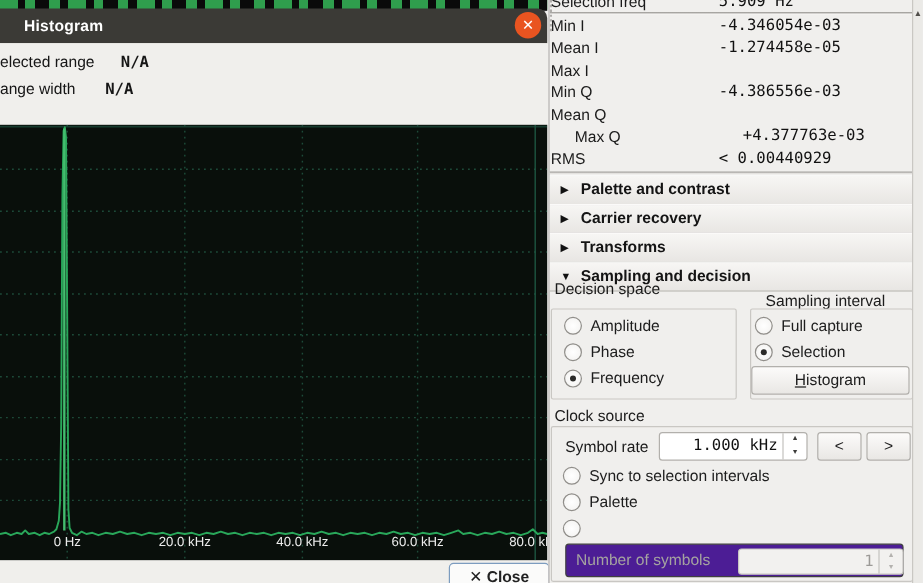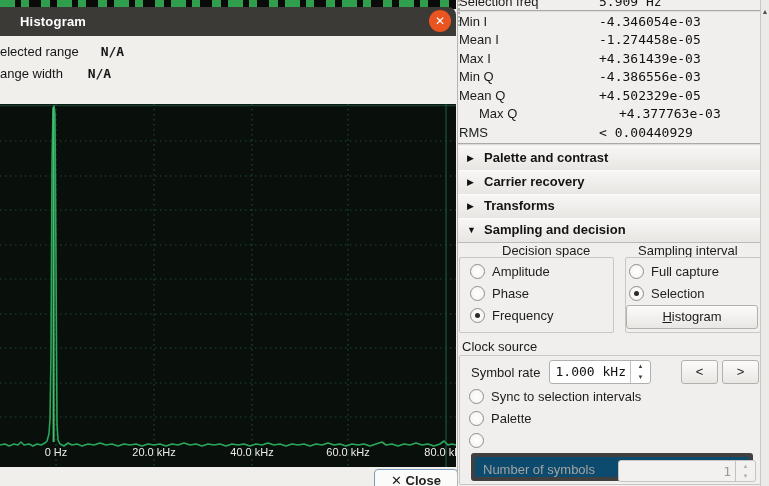--- a/index.html
+++ b/index.html
@@ -45,21 +45,21 @@
   .radio.checked::after{content:"";position:absolute;left:4px;top:4px;width:5px;height:5px;border-radius:50%;background:#2b2b29;}
   .radio-row .rlbl{vertical-align:middle;color:#1d1d1d;}
   .btn{position:absolute;background:linear-gradient(#fcfbfa,#e9e7e4);border:1px solid #b2b0ac;border-radius:3px;
     text-align:center;color:#1c1c1c;}
   #histogram-button{line-height:22px;}
   .spinbox{position:absolute;background:#ffffff;border:1px solid #b2b0ac;border-radius:3px;box-sizing:border-box;}
   .spinbox .sval{position:absolute;right:24px;top:0;line-height:22px;font-family:"DejaVu Sans Mono","Liberation Mono",monospace;color:#111;}
   .spinner{position:absolute;right:0;top:0;width:19px;height:100%;border-left:1px solid #c4c2be;}
   .spinner .up,.spinner .dn{position:absolute;left:0;width:100%;height:50%;font-size:6px;text-align:center;color:#3c3c3a;line-height:11px;}
   .spinner .up{top:0;} .spinner .dn{bottom:0;}
-  #num-symbols{left:13px;top:453px;width:282px;height:28px;border:4px solid #404040;border-radius:3px;background:#0c4a6e;box-sizing:border-box;}
+  #num-symbols{left:13px;top:453px;width:282px;height:28px;border:1px solid #404040;border-radius:3px;background:#4c1d95;box-sizing:border-box;}
   #num-symbols .nlbl{position:absolute;left:8px;top:5px;color:#a5a3a0;}
   #num-symbols .spinbox{left:143px;top:3px;width:138px;height:22px;background:#f2f1ef;border-color:#c7c5c1;}
   #num-symbols .sval{color:#9c9a97;}
   #num-symbols .spinner .up,#num-symbols .spinner .dn{color:#b4b2af;}
   #splitter-handle{left:2px;top:253px;width:3px;height:26px;border-left:2px dotted #aeaca9;}
   
   #scroll-strip{left:760px;top:0;width:9px;height:486px;background:#ebeae7;border-left:1px solid #c9c7c3;}
   #scroll-arrow{position:absolute;left:0px;top:8px;width:8px;height:8px;font-size:7px;line-height:8px;color:#504e4a;text-align:center;}
 </style>
 </head>
@@ -146,29 +146,27 @@
   <div class="meas-row" style="top:13px;">
     <span class="lbl">Min I</span>
     <span class="val">-4.346054e-03</span>
   </div>
   <div class="meas-row" style="top:31px;">
     <span class="lbl">Mean I</span>
     <span class="val">-1.274458e-05</span>
   </div>
   <div class="meas-row" style="top:50px;">
     <span class="lbl">Max I</span>
-    <span class="val">+4.361439e-03</span>
   </div>
   <div class="meas-row" style="top:68px;">
     <span class="lbl">Min Q</span>
     <span class="val">-4.386556e-03</span>
   </div>
   <div class="meas-row" style="top:87px;">
     <span class="lbl">Mean Q</span>
-    <span class="val">+4.502329e-05</span>
   </div>
   <div class="meas-row" style="top:105px;margin-left:20px;">
     <span class="lbl">Max Q</span>
     <span class="val">+4.377763e-03</span>
   </div>
   <div class="meas-row" style="top:124px;">
     <span class="lbl">RMS</span>
     <span class="val">&lt; 0.00440929</span>
   </div>
   <div class="sep" style="top:143px;"></div>
@@ -185,21 +183,21 @@
     <span class="tri">▶</span>
     <span class="txt">Transforms</span>
   </div>
   <div class="sec-header" style="top:218px;">
     <span class="tri">▼</span>
     <span class="txt">Sampling and decision</span>
   </div>
 
   <div id="splitter-handle"></div>
 
-  <span class="grp-label" style="left:4px;top:243px;margin-left:40px;">Decision space</span>
+  <span class="grp-label" style="left:4px;top:233px;">Decision space</span>
   <span class="grp-label" style="left:180px;top:243px;">Sampling interval</span>
 
   <div class="grp-box" style="left:1px;top:257px;width:153px;height:74px;"></div>
   <div class="grp-box" style="left:167px;top:257px;width:134px;height:74px;"></div>
 
   <div class="radio-row" style="left:12px;top:263px;">
     <span class="radio"></span><span class="rlbl">Amplitude</span>
   </div>
   <div class="radio-row" style="left:12px;top:285px;">
     <span class="radio"></span><span class="rlbl">Phase</span>
@@ -215,21 +213,21 @@
     <span class="radio checked"></span><span class="rlbl">Selection</span>
   </div>
   <div class="btn" id="histogram-button" style="left:168px;top:305px;width:132px;height:24px;box-sizing:border-box;">
     <span style="text-decoration:underline;">H</span><span>istogram</span>
   </div>
 
   <span class="grp-label" style="left:4px;top:339px;">Clock source</span>
   <div class="grp-box" style="left:1px;top:355px;width:300px;height:128px;"></div>
 
   <span class="grp-label" style="left:13px;top:365px;">Symbol rate</span>
-  <div class="spinbox" style="left:91px;top:360px;width:102px;height:24px;">
+  <div class="spinbox" style="left:91px;top:360px;width:124px;height:24px;">
     <span class="sval">1.000 kHz</span>
     <span class="spinner">
       <span class="up">▲</span>
       <span class="dn">▼</span>
     </span>
   </div>
   <div class="btn" style="left:223px;top:360px;width:37px;height:24px;line-height:22px;box-sizing:border-box;">&lt;</div>
   <div class="btn" style="left:264px;top:360px;width:37px;height:24px;line-height:22px;box-sizing:border-box;">&gt;</div>
 
   <div class="radio-row" style="left:11px;top:388px;">

